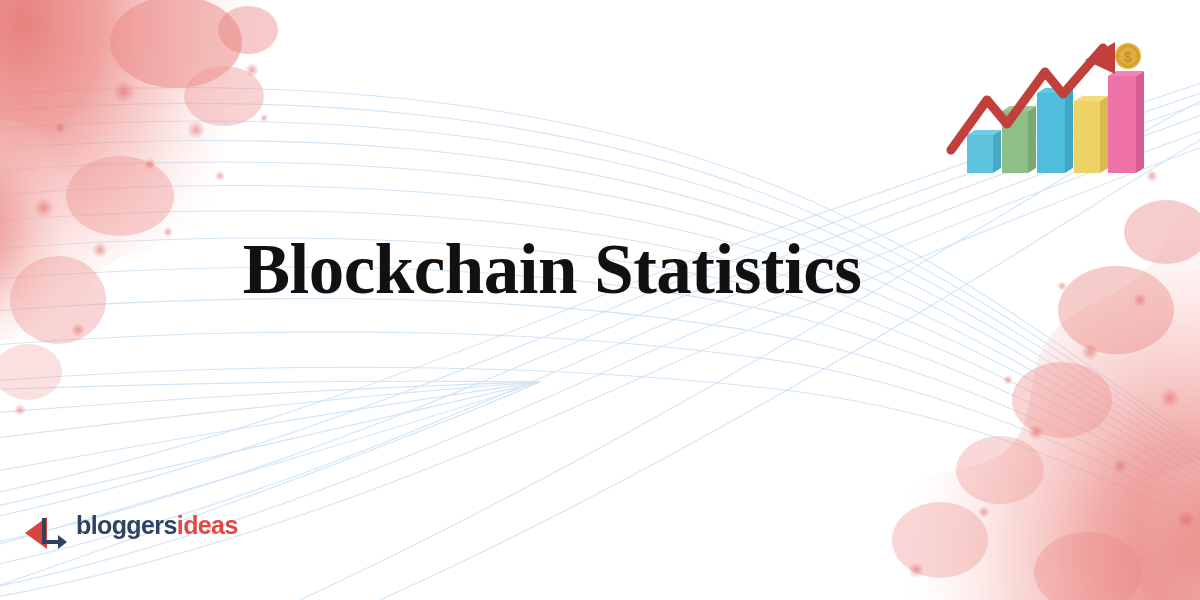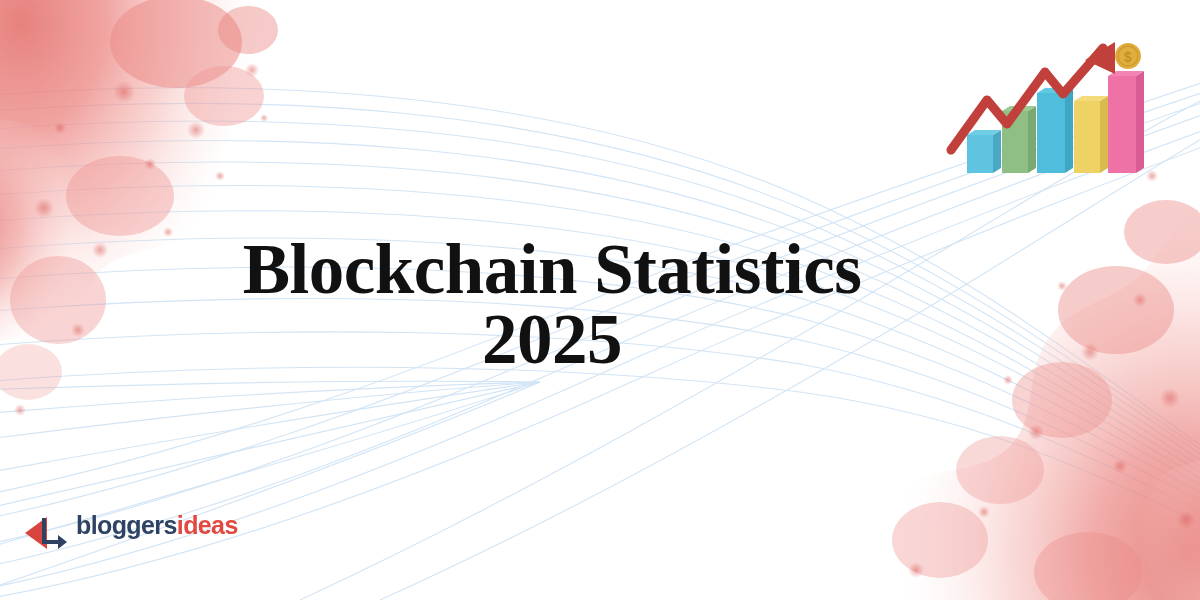--- a/index.html
+++ b/index.html
@@ -251,21 +251,20 @@
 
     <g>
       <circle cx="183" cy="18" r="13" fill="#E0AE3E"></circle>
       <circle cx="183" cy="18" r="10" fill="none" stroke="#CE9A2C" stroke-width="1.4"></circle>
       <text x="183" y="24" text-anchor="middle" font-family="Liberation Sans, sans-serif" font-size="14" font-weight="bold" fill="#C08F26">$</text>
     </g>
   </svg>
 
   <div id="title-block">
     <span class="title-line">Blockchain Statistics</span>
-    <span class="title-line">2025</span>
   </div>
 
   <div id="logo">
     <svg id="logo-mark" viewBox="0 0 48 44">
       <polygon points="3,22 25,6 25,38" fill="#D8453E"></polygon>
       <path d="M 22 9 L 22 31 L 40 31" fill="none" stroke="#2E4363" stroke-width="4" stroke-linecap="square" stroke-linejoin="miter"></path>
       <polygon points="36,24 45,31 36,38" fill="#2E4363"></polygon>
     </svg>
     <span id="logo-text">
       <span class="part-a">bloggers</span><span class="part-b">ideas</span>

